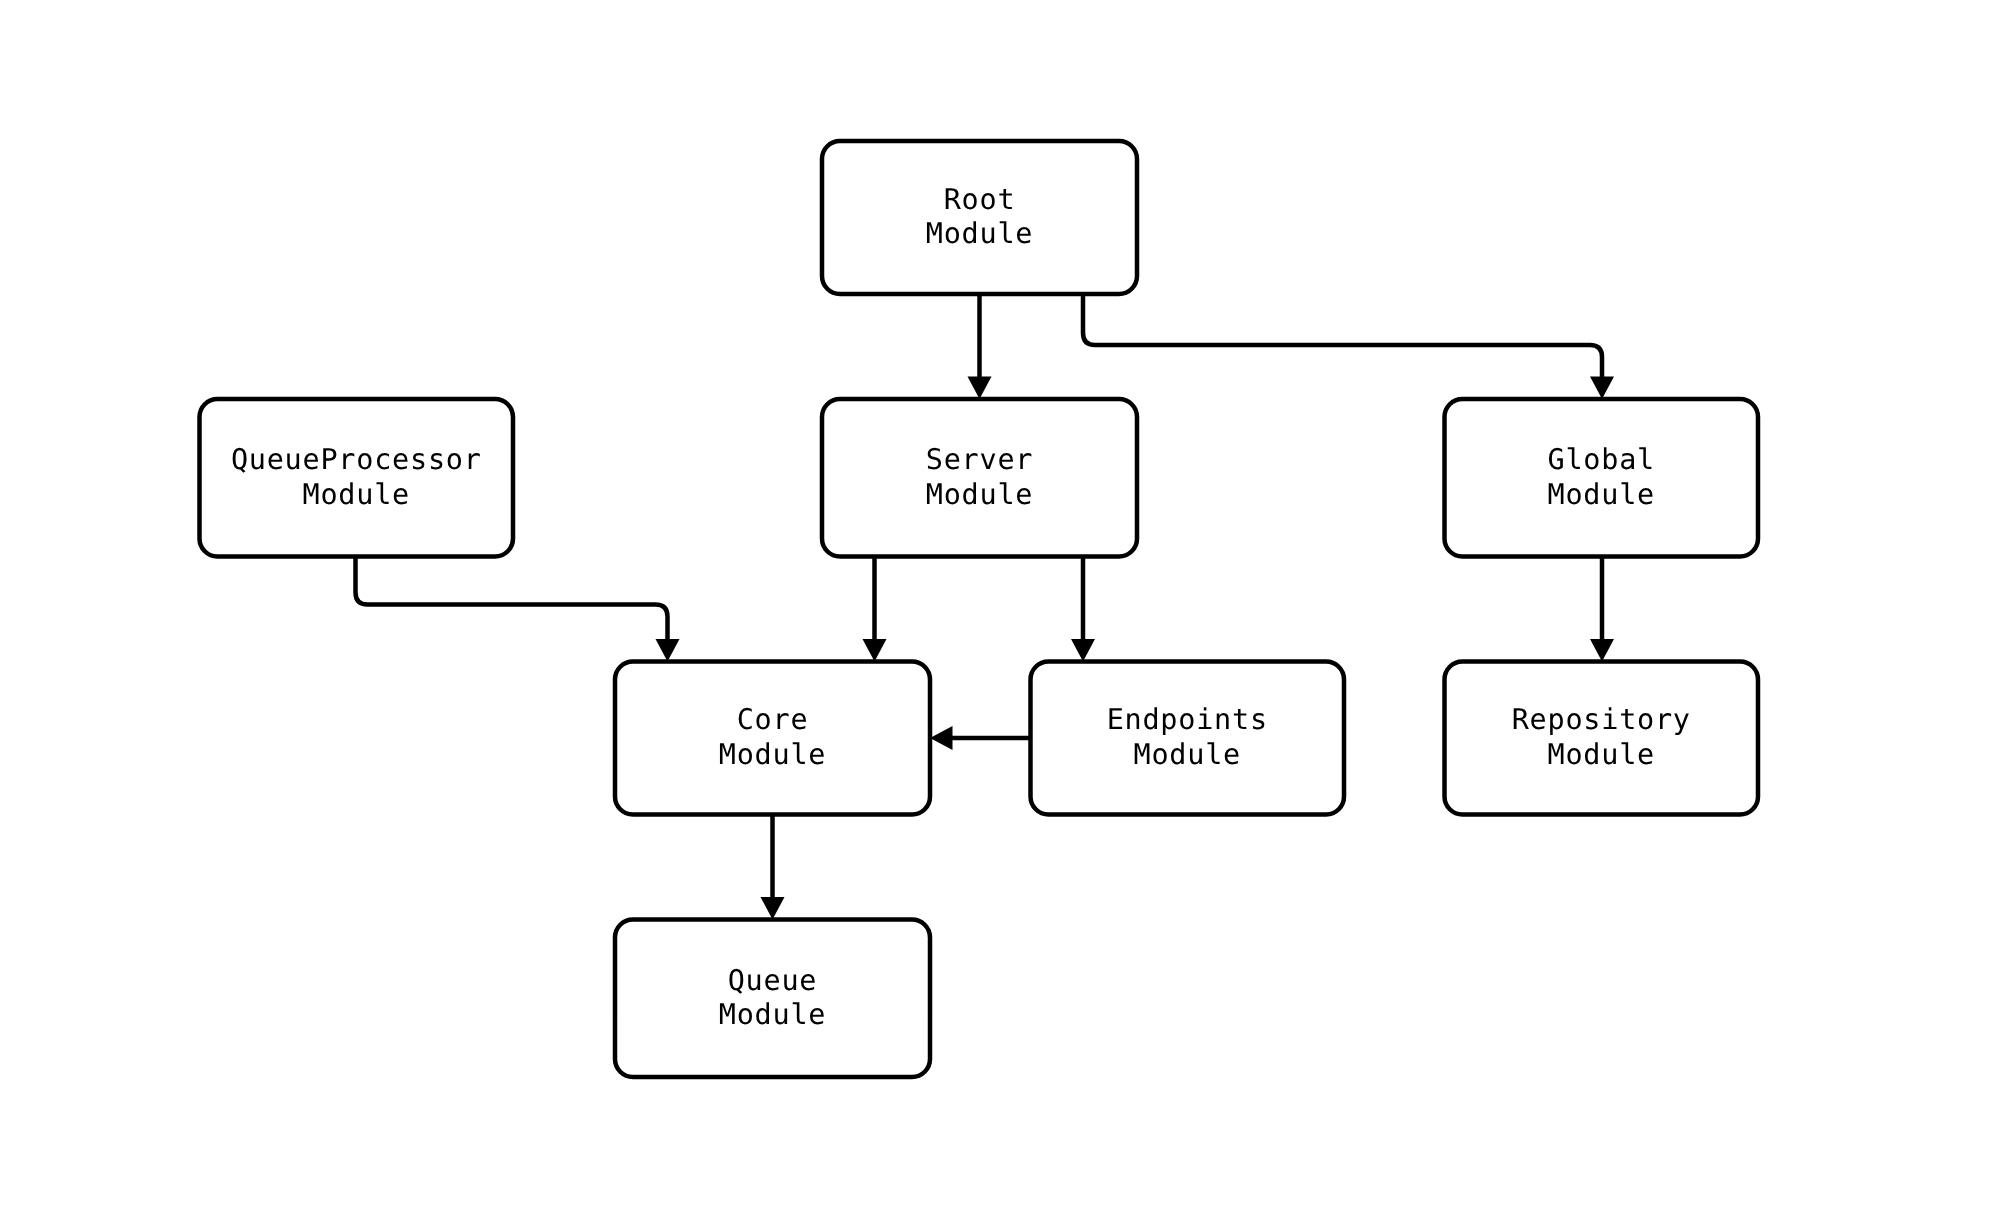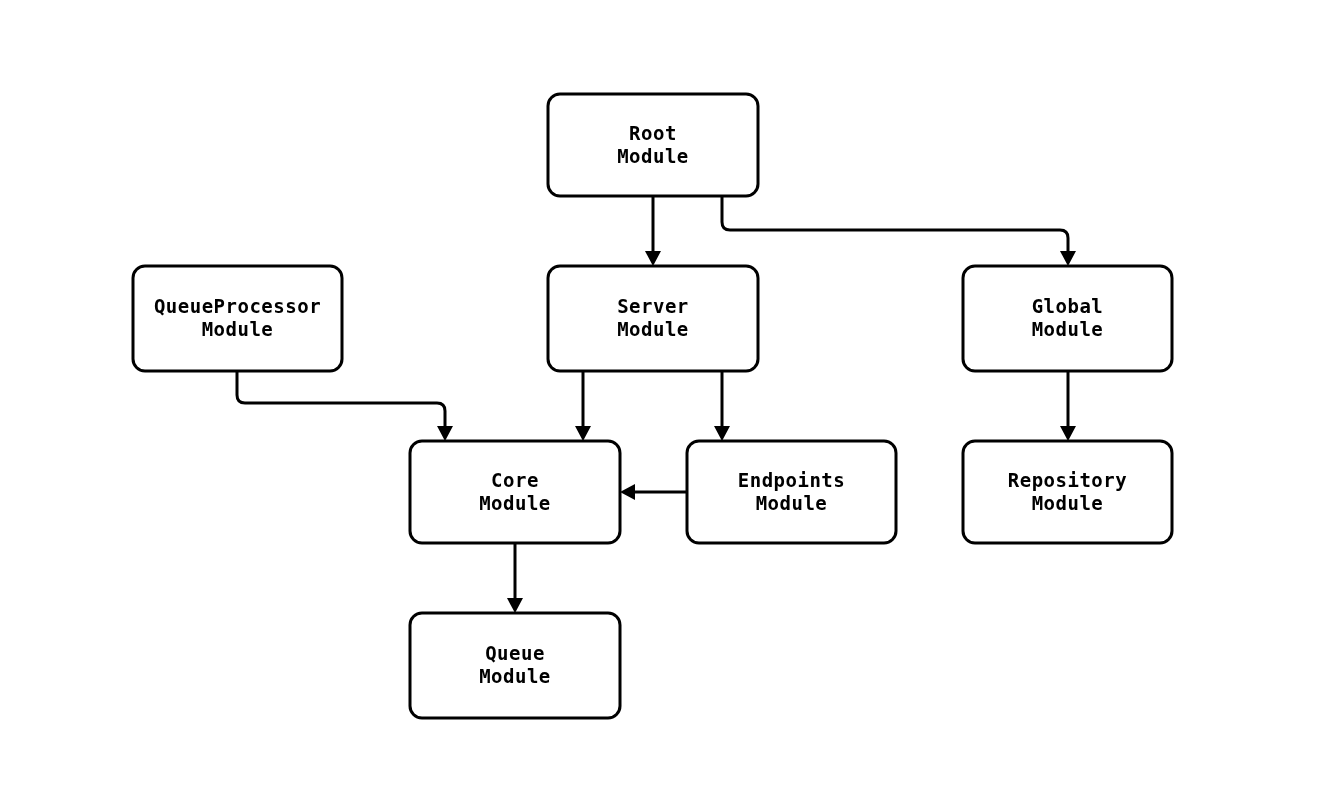--- a/index.html
+++ b/index.html
@@ -12,21 +12,20 @@
     width: 1337px;
     height: 809px;
     overflow: hidden;
     font-family: "DejaVu Sans Mono", "Liberation Mono", monospace;
   }
   #diagram-root {
     position: relative;
     width: 1337px;
     height: 809px;
     background: #ffffff;
-    font-weight: bold;
   }
   svg.diagram-canvas {
     display: block;
     width: 1337px;
     height: 809px;
   }
   .node-box {
     fill: #ffffff;
     stroke: #000000;
     stroke-width: 3;

